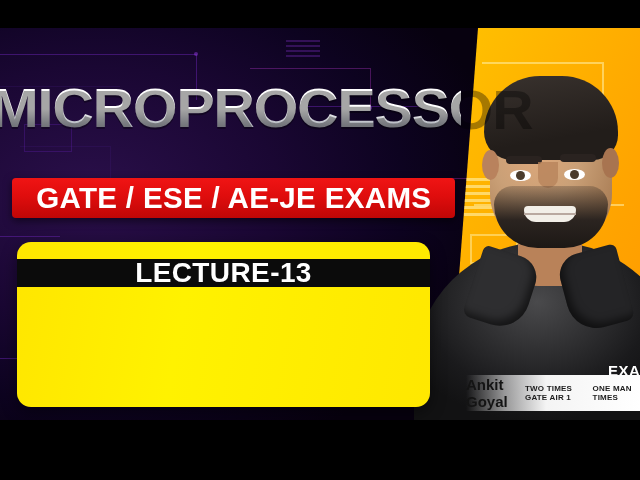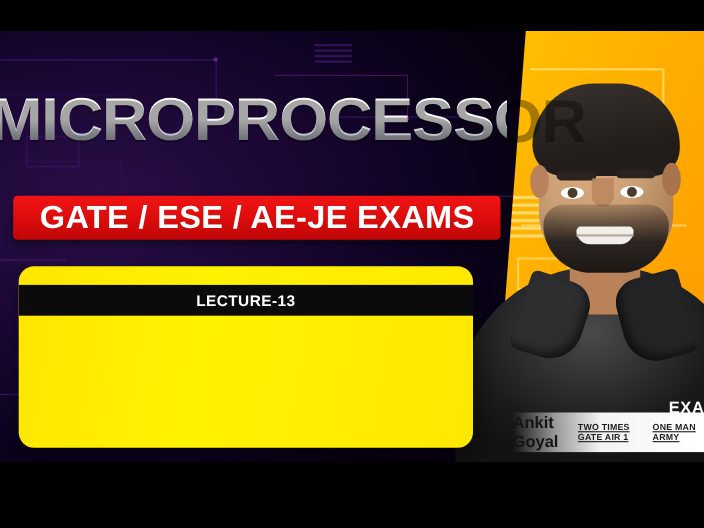--- a/index.html
+++ b/index.html
@@ -89,32 +89,32 @@
     font-weight:700;font-size:29px;color:#fff;letter-spacing:.3px;white-space:nowrap;
     transform:scaleX(1.02);}
 
   
   #card{position:absolute;z-index:20;left:17px;top:214px;width:413px;height:165px;border-radius:14px;
         background:linear-gradient(100deg,#ffe600 0%,#fff200 40%,#ffe800 100%);
         box-shadow:0 5px 16px rgba(0,0,0,.45);overflow:hidden;}
   #lecstrip{position:absolute;left:0;top:17px;width:413px;height:28px;background:#0b0b0b;
             display:flex;align-items:center;justify-content:center;}
   #lecstrip .txt{font-family:"Liberation Sans Narrow","Liberation Sans",sans-serif;
-    font-weight:700;font-size:14px;color:#fff;letter-spacing:.4px;transform:scaleX(1.0);}
+    font-weight:700;font-size:28px;color:#fff;letter-spacing:.4px;transform:scaleX(1.0);}
   #cardbody{position:absolute;left:0;top:50px;width:413px;text-align:center;}
   #cardbody .ln{font-family:"Liberation Sans Narrow","Liberation Sans",sans-serif;
     font-weight:700;font-size:27px;line-height:34px;color:#0a0a0a;letter-spacing:0px;
     white-space:nowrap;transform:scaleX(1.0);}
 
   
   #plate{position:absolute;z-index:30;left:466px;top:347px;width:174px;height:36px;
          background:linear-gradient(90deg,rgba(255,255,255,0) 0%,rgba(255,255,255,.55) 22%,#f4f4f4 46%,#ffffff 100%);
          display:flex;flex-direction:row;align-items:center;justify-content:center;}
   #plate .nm{font:700 15px "Liberation Sans",sans-serif;color:#141414;line-height:17px;}
-  #plate .sub{font:700 8px "Liberation Sans",sans-serif;color:#1c1c1c;line-height:9.5px;letter-spacing:.2px;text-decoration:underline;}
+  #plate .sub{font:700 8px "Liberation Sans",sans-serif;color:#1c1c1c;line-height:9.5px;letter-spacing:.2px;}
 </style>
 </head>
 <body>
 
 <div id="thumb">
 
   <div id="stage">
 
     <div>
       <div class="trace h" style="left:0;top:26px;width:196px;"></div>
@@ -218,20 +218,20 @@
 
     <div id="card">
       <div id="lecstrip">
         <div class="txt">LECTURE-13</div>
       </div>
     </div>
 
     <div id="plate">
       <div class="nm">Ankit Goyal</div>
       <div class="sub">TWO TIMES GATE AIR 1</div>
-      <div class="sub">ONE MAN ARMY</div>
+      <div class="sub">ONE MAN TIMES</div>
     </div>
 
   </div>
 
   <div class="letterbox lb-top"></div>
   <div class="letterbox lb-bottom"></div>
 </div>
 
 </body></html>

